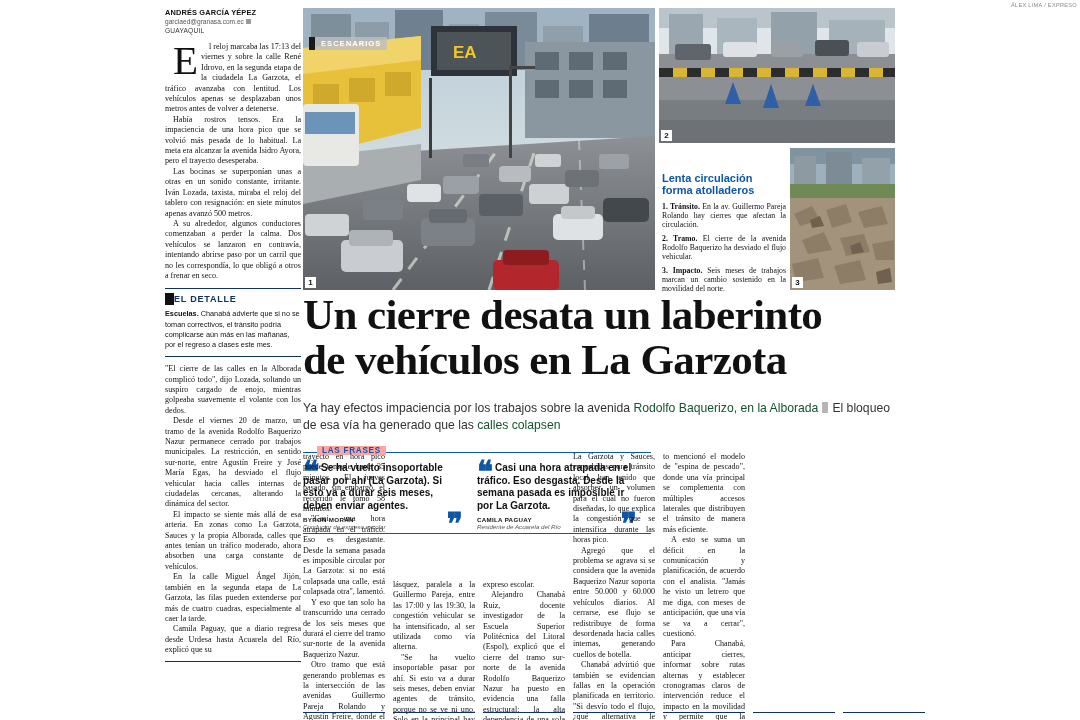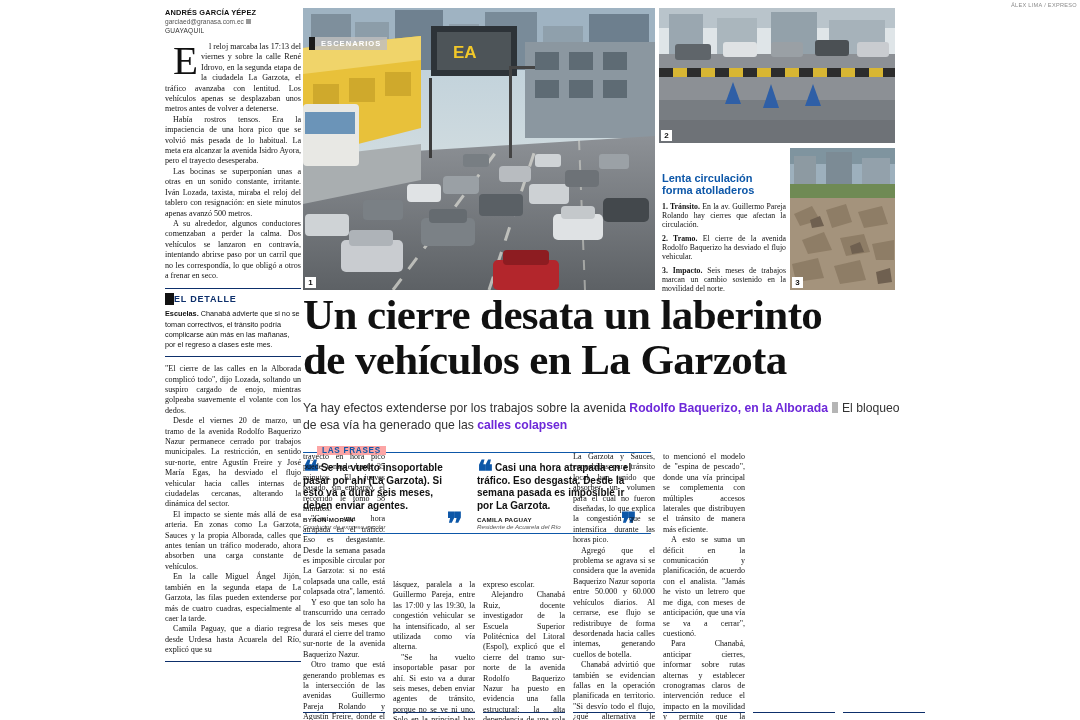--- a/index.html
+++ b/index.html
@@ -118,21 +118,21 @@
   #headline h1 {
     font-family:"Liberation Serif", serif;
     font-weight:bold; font-size:43px; line-height:45px;
     letter-spacing:-.6px; color:#111;
   }
   #deck {
     position:absolute; left:303px; top:400px; width:600px;
     font-family:"Liberation Sans", sans-serif;
     font-size:12.2px; line-height:16.5px; color:#333;
   }
-  #deck b { color:#6d28d9; font-weight:bold; }
+  #deck b { color:#14532d; font-weight:normal; }
   #deck .sep {
     display:inline-block; width:6px; height:11px; background:#b5b5b5;
     vertical-align:-1px; margin:0 4px;
   }
 
   
   #frases {
     position:absolute; left:303px; top:452px; width:348px;
     border-top:1.3px solid #0d57a8; border-bottom:1.3px solid #0d57a8;
     padding-top:2px; padding-bottom:3px;
@@ -381,21 +381,21 @@
       <p>Camila Paguay, que a diario regresa desde Urdesa hasta Acuarela del Río, explicó que su</p>
       <div class="rule-b"></div>
     </div>
   </div>
 
   <div id="headline">
     <h1><span>Un cierre desata un laberinto</span><br><span>de vehículos en La Garzota</span></h1>
   </div>
 
   <div id="deck">
-    <span>Ya hay efectos extenderse por los trabajos sobre la avenida </span><b>Rodolfo Baquerizo, en la Alborada</b><span class="sep"></span><span>El bloqueo de esa vía ha generado que las </span><b>calles colapsen</b>
+    <span>Ya hay efectos impaciencia por los trabajos sobre la avenida </span><b>Rodolfo Baquerizo, en la Alborada</b><span class="sep"></span><span>El bloqueo de esa vía ha generado que las </span><b>calles colapsen</b>
   </div>
 
   <div id="frases">
     <div class="cap">LAS FRASES</div>
     <div class="wrap">
       <div class="quote">
         <div class="mark">❝</div>
         <div class="txt">Se ha vuelto insoportable pasar por ahí (La Garzota). Si esto va a durar seis meses, deben enviar agentes.</div>
         <div class="who">BYRON MORÁN</div>
         <div class="role">Conductor de expreso escolar</div>

